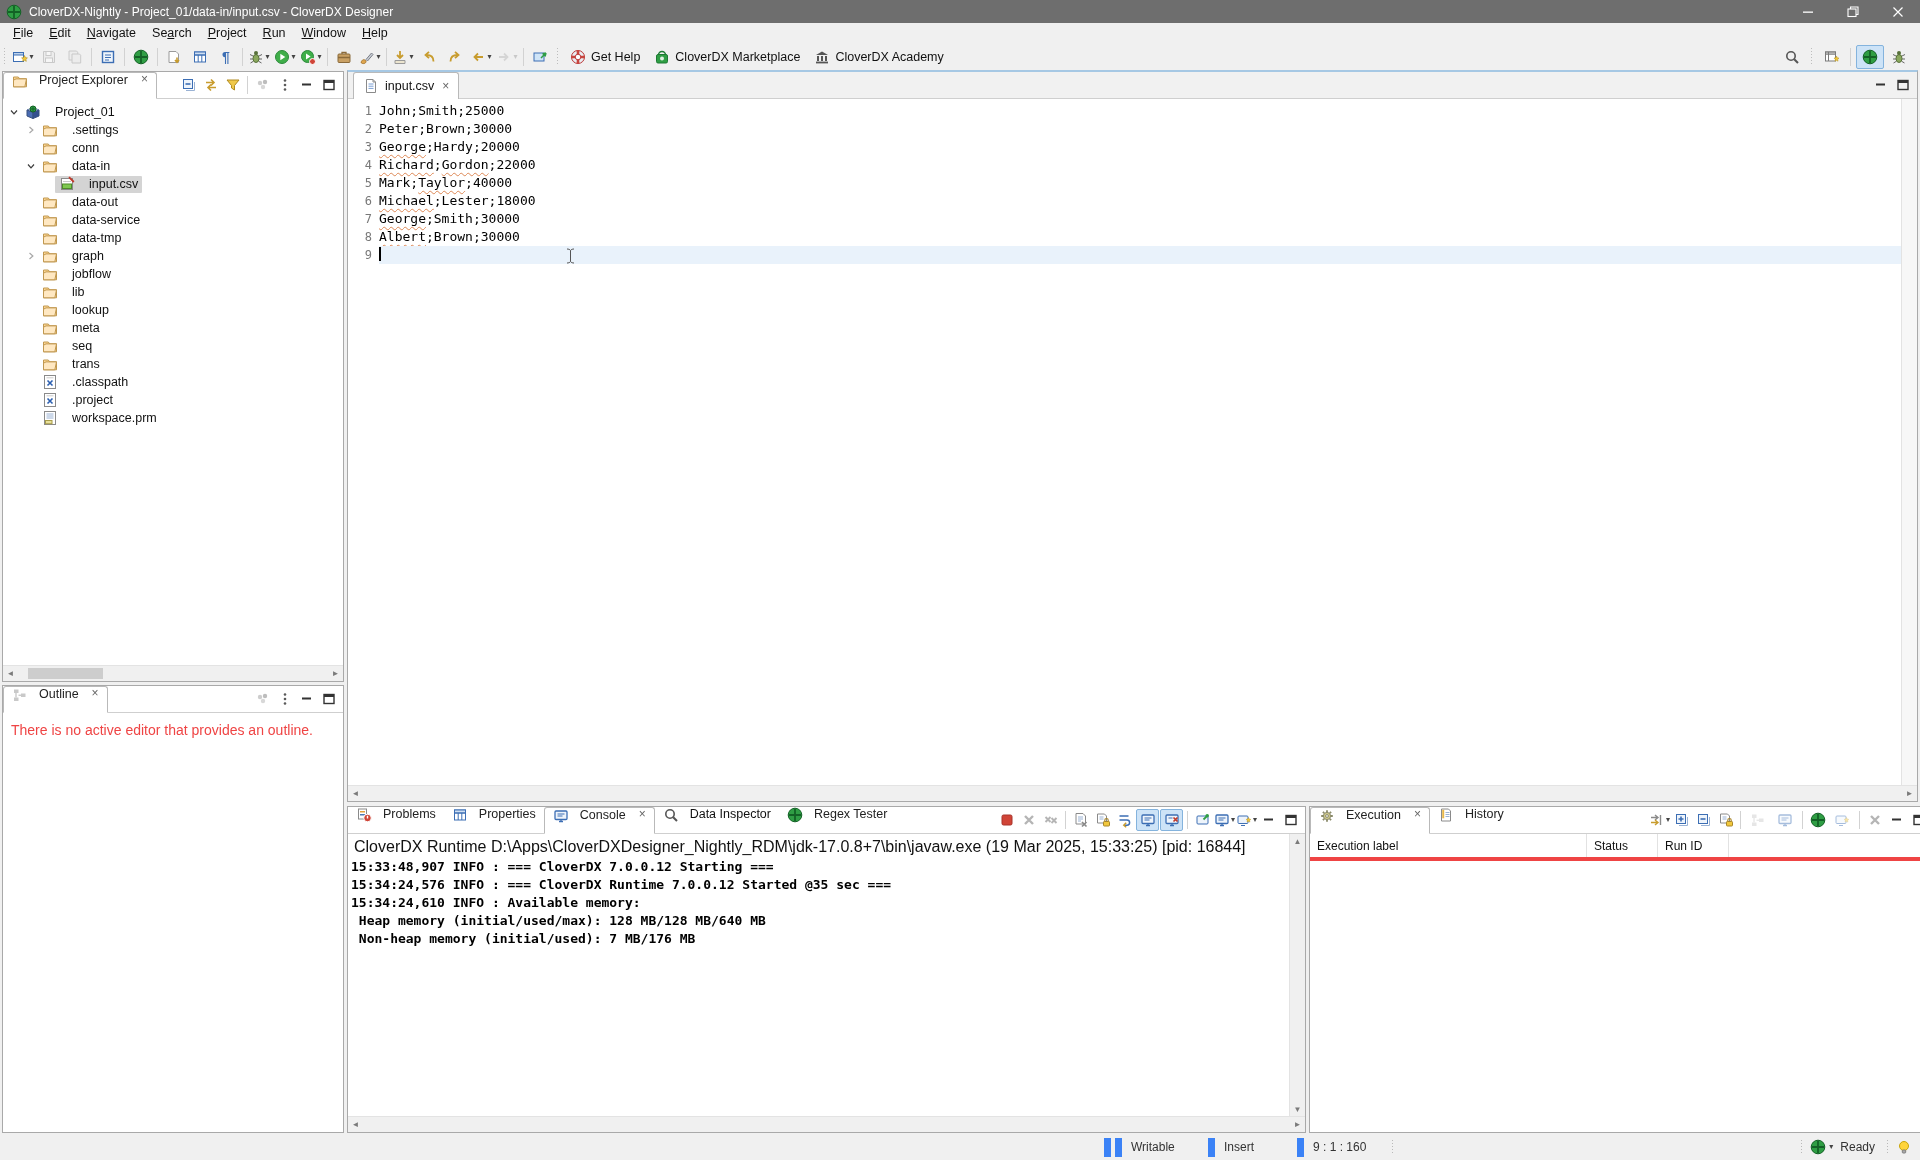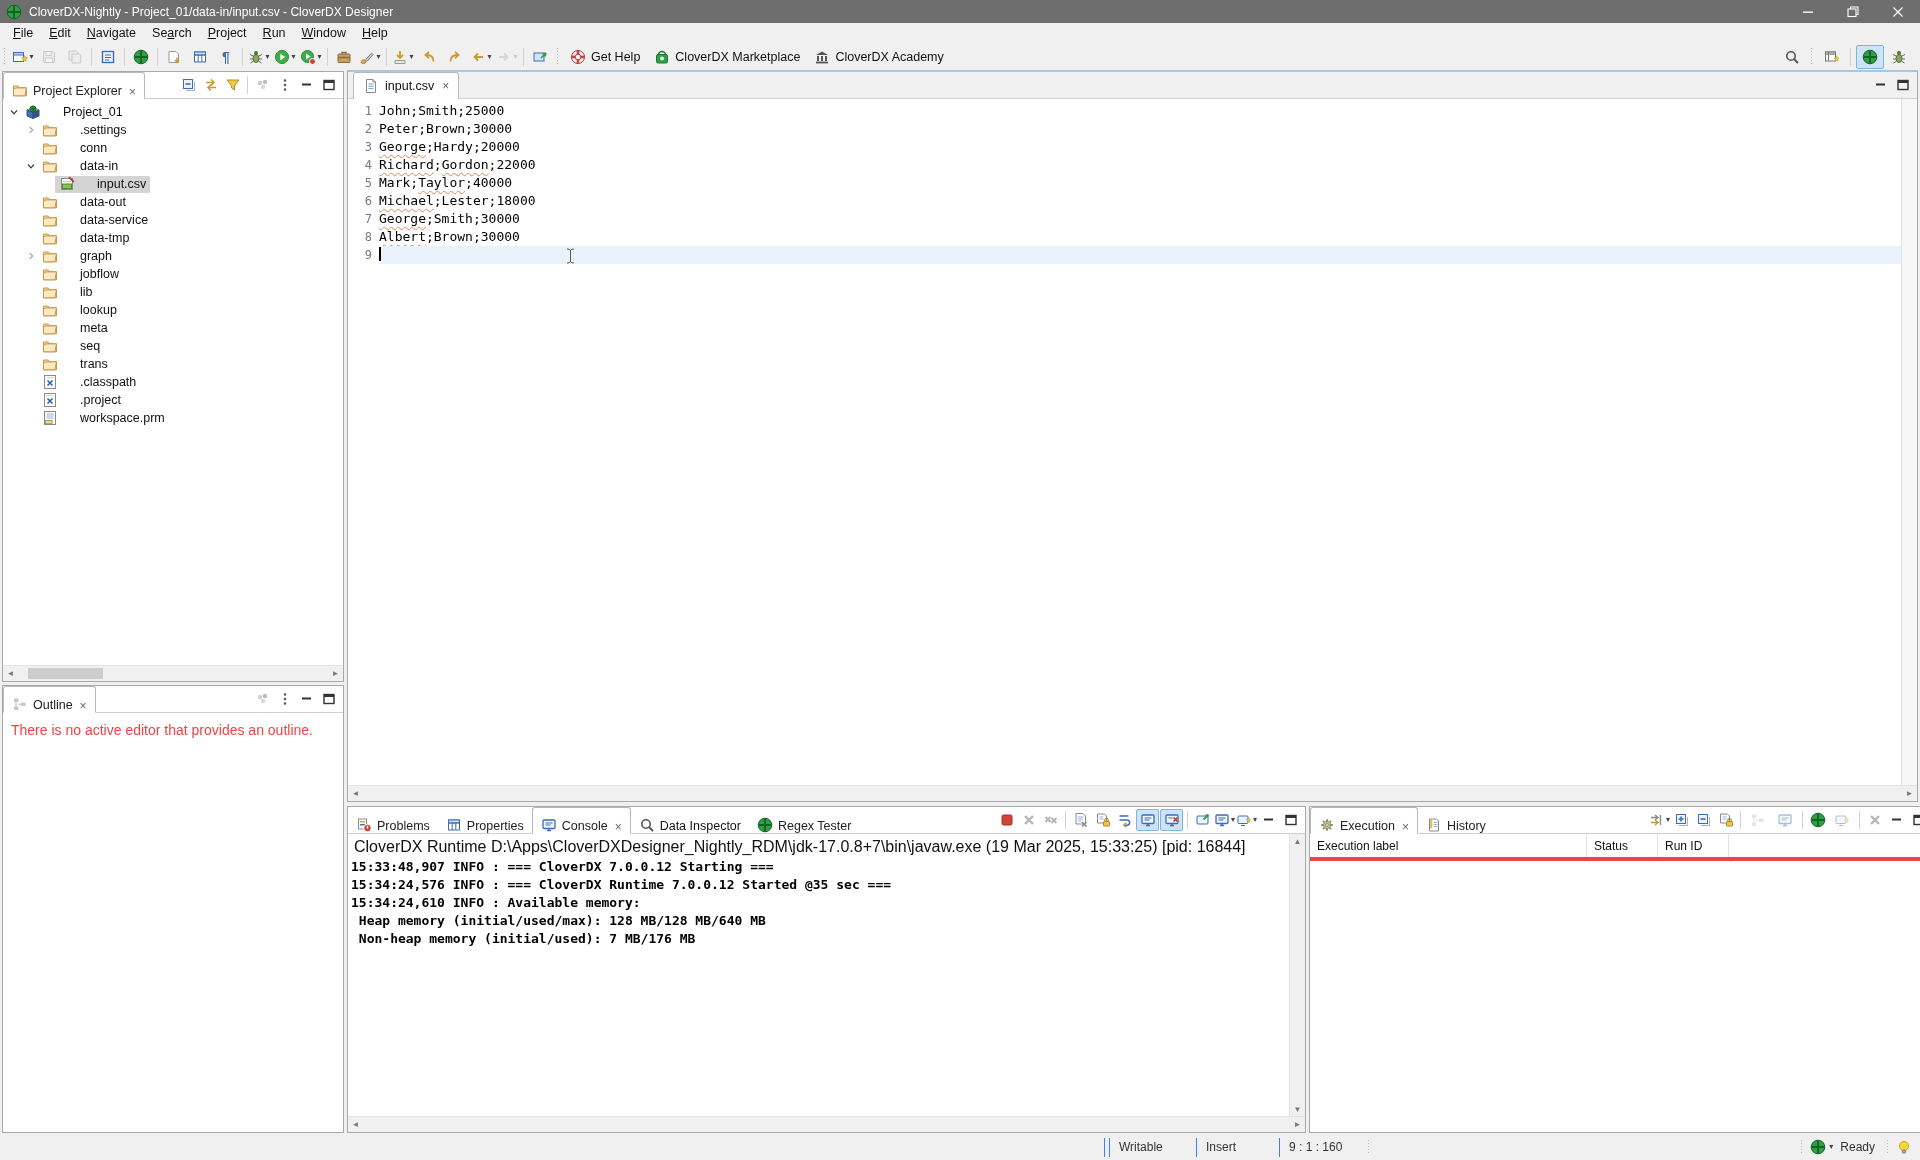--- a/index.html
+++ b/index.html
@@ -27,32 +27,32 @@
   .grip{width:3px;height:17px;margin:0 4px 0 3px;
         background:repeating-linear-gradient(to bottom,#bdbdbd 0 1px,transparent 1px 3px);
         background-size:1px 100%;background-repeat:no-repeat;background-position:center;}
   .tlink{display:flex;align-items:center;gap:5px;font-size:12.5px;padding:0 7px;white-space:nowrap;}
   .toolbar-right{margin-left:auto;display:flex;align-items:center;margin-right:8px;gap:2px;}
   .active-tool{background:#cde3f7;border:1px solid #84b3dd;border-radius:2px;}
   .pilcrow{color:#3c6eb4;font-size:14px;font-weight:bold;line-height:1;}
   
   .panel{position:absolute;background:#fff;border:1px solid #a9a9a9;box-sizing:border-box;}
   .ph{height:26px;display:flex;align-items:stretch;background:#fff;border-bottom:1px solid #cfcfcf;}
-  .ptab{display:flex;align-items:flex-end;gap:5px;padding:0 8px;font-size:12.5px;color:#222;white-space:nowrap;}
+  .ptab{display:flex;align-items:flex-start;gap:11px;padding:0 8px;font-size:12.5px;color:#222;white-space:nowrap;}
   .ptab.sel{border:1px solid #b9b9b9;border-bottom:1px solid #fff;border-radius:3px 3px 0 0;margin-bottom:-1px;background:#fff;}
   .tabx{color:#666;font-size:12px;margin-left:2px;line-height:1;}
   .ph-tools{margin-left:auto;display:flex;align-items:center;gap:1px;padding-right:4px;}
   .hbtn{width:21px;height:20px;display:flex;align-items:center;justify-content:center;}
   .bold{font-weight:normal;}
   
   .treebody{padding-top:4px;}
   .trow{display:flex;align-items:center;height:18px;font-size:12.5px;}
   .tind{display:inline-block;height:1px;}
   .texp{width:14px;display:flex;justify-content:center;align-items:center;}
-  .tlab{display:flex;align-items:center;gap:22px;padding:0 4px;height:17px;border-radius:1px;}
+  .tlab{display:flex;align-items:center;gap:14px;padding:0 4px;height:17px;border-radius:1px;}
   .tlab.sel{background:#d4d4d4;}
   
   .hscroll{position:absolute;left:0;right:0;bottom:0;height:15px;background:#f0f0f0;border-top:1px solid #e3e3e3;
            display:flex;align-items:center;}
   .vscroll{position:absolute;top:27px;right:0;bottom:15px;width:15px;background:#f0f0f0;border-left:1px solid #e3e3e3;
            display:flex;flex-direction:column;justify-content:space-between;align-items:center;}
   .sarrow{width:15px;height:15px;display:flex;align-items:center;justify-content:center;color:#7a7a7a;font-size:8px;}
   .sthumb{height:11px;background:#cdcdcd;}
   
   .outline-msg{padding:9px 8px;font-size:14px;color:#ef4444;}
@@ -74,21 +74,21 @@
   
   .cpath{font-size:16px;color:#111;padding:4px 6px 2px;white-space:nowrap;overflow:hidden;}
   .clog{padding-left:3px;}
   .cline{font-family:"DejaVu Sans Mono","Liberation Mono",monospace;font-size:13px;line-height:18px;white-space:pre;color:#000;font-weight:bold;}
   
   .xhead{display:flex;height:23px;border-bottom:4px solid #ef4444;font-size:12px;align-items:center;}
   .xcol{padding:0 7px;border-right:1px solid #e2e2e2;height:100%;display:flex;align-items:center;}
   
   .statusbar{position:absolute;left:0;right:0;bottom:0;height:26px;background:#f0f0f0;display:flex;align-items:center;
              font-size:12px;color:#333;}
-  .scell{height:19px;display:flex;align-items:center;padding:0 9px;border-left:1px solid #3b82f6;}
+  .scell{height:19px;display:flex;align-items:center;padding:0 9px;border-left:7px solid #3b82f6;}
   .scell:last-of-type{border-right:1px solid #c9c9c9;}
   .sgrip{width:3px;height:14px;margin:0 7px;
          background:repeating-linear-gradient(to bottom,#b9b9b9 0 1px,transparent 1px 3px);
          background-size:1px 100%;background-repeat:no-repeat;background-position:center;}
 </style>
 </head>
 <body>
 
 <svg width="0" height="0" style="position:absolute" aria-hidden="true">
 <defs>

